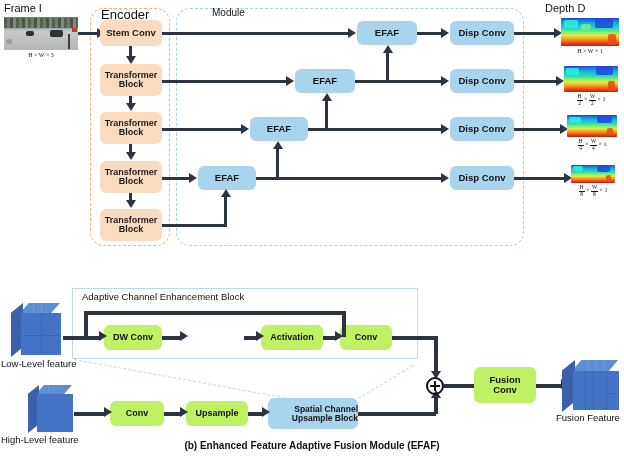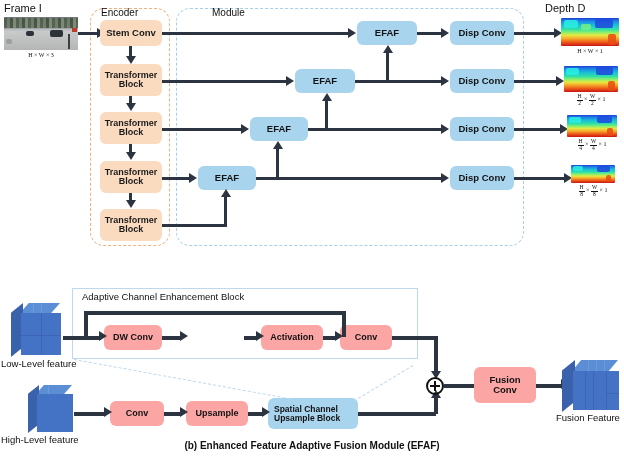--- a/index.html
+++ b/index.html
@@ -6,21 +6,21 @@
   body{width:624px;height:458px;position:relative;overflow:hidden;
        font-family:"Liberation Sans","DejaVu Sans",sans-serif;color:#111111;}
   .fig{position:absolute;left:0;top:0;width:624px;height:458px;}
 
   
   .node{position:absolute;box-sizing:border-box;display:flex;align-items:center;
         justify-content:center;text-align:center;border-radius:6px;
         font-weight:bold;line-height:1.05;}
   .peach{background:#fbdbc0;color:#1a1a1a;}
   .blue{background:#a9d4ee;color:#121212;}
-  .blue-lite{background:#fca5a5;color:#121212;}
+  .blue-lite{background:#bef264;color:#121212;}
 
   
   .group{position:absolute;box-sizing:border-box;border-radius:14px;}
   .grp-enc{border:1.3px dashed #f0b27a;}
   .grp-dec{border:1.3px dashed #a9cfe8;}
 
   
   .panel-sceb{position:absolute;box-sizing:border-box;border:1.2px solid #bcd9ef;
               background:transparent;}
 
@@ -93,21 +93,21 @@
   .guide{position:absolute;height:0;border-top:1.2px dashed #bcd9ef;
          transform-origin:0 0;}
   
 </style>
 </head>
 <body>
 
 <div class="fig">
 
   <div class="group grp-enc" style="left:90px;top:8px;width:80px;height:238px;"></div>
-  <div class="lbl" style="left:101px;top:7px;font-size:10px;">Encoder</div>
+  <div class="lbl" style="left:101px;top:7px;font-size:13px;">Encoder</div>
 
   <div class="group grp-dec" style="left:176px;top:8px;width:348px;height:238px;"></div>
   <div class="lbl" style="left:212px;top:7px;font-size:10px;">Module</div>
 
   <div class="lbl" style="left:4px;top:2px;font-size:11px;">Frame I</div>
   <div class="frame-img" style="left:4px;top:17px;width:74px;height:33px;">
     <div class="fi-sky"></div>
     <div class="fi-trees"></div>
     <div class="fi-road"></div>
     <div class="fi-car" style="left:46px;top:13px;width:13px;height:7px;"></div>
@@ -349,21 +349,21 @@
   <div class="hline thick" style="left:392px;top:336px;width:46px;"></div>
   <div class="vline thick" style="left:434px;top:336px;height:40px;"></div>
   <div class="arrow-d" style="left:431px;top:371px;"></div>
 
   <div class="node blue-lite" style="left:110px;top:401px;width:54px;height:25px;font-size:9px;">
     <span>Conv</span>
   </div>
   <div class="node blue-lite" style="left:186px;top:401px;width:62px;height:25px;font-size:9px;">
     <span>Upsample</span>
   </div>
-  <div class="node blue" style="left:268px;top:398px;width:90px;height:31px;font-size:8.5px;flex-direction:column;align-items:flex-start;padding-left:6px;">
+  <div class="node blue" style="left:268px;top:398px;width:90px;height:31px;font-size:8.5px;flex-direction:column;align-items:flex-end;padding-left:6px;">
     <span>Spatial Channel</span>
     <span>Upsample Block</span>
   </div>
 
   <div class="hline thick" style="left:74px;top:412px;width:32px;"></div>
   <div class="arrow-r" style="left:104px;top:407px;"></div>
   <div class="hline thick" style="left:164px;top:412px;width:18px;"></div>
   <div class="arrow-r" style="left:180px;top:407px;"></div>
   <div class="hline thick" style="left:248px;top:412px;width:16px;"></div>
   <div class="arrow-r" style="left:262px;top:407px;"></div>

